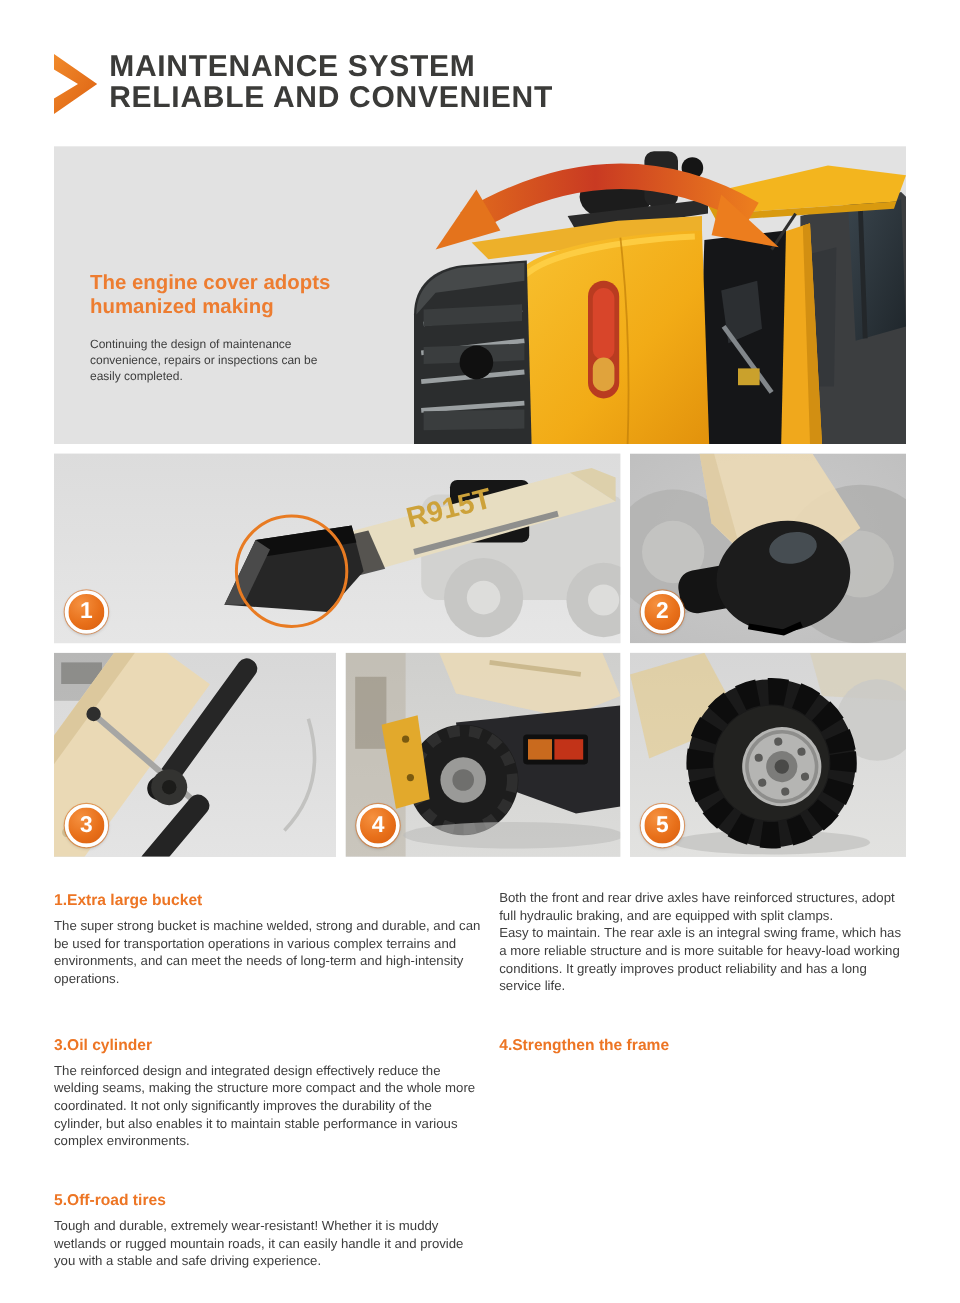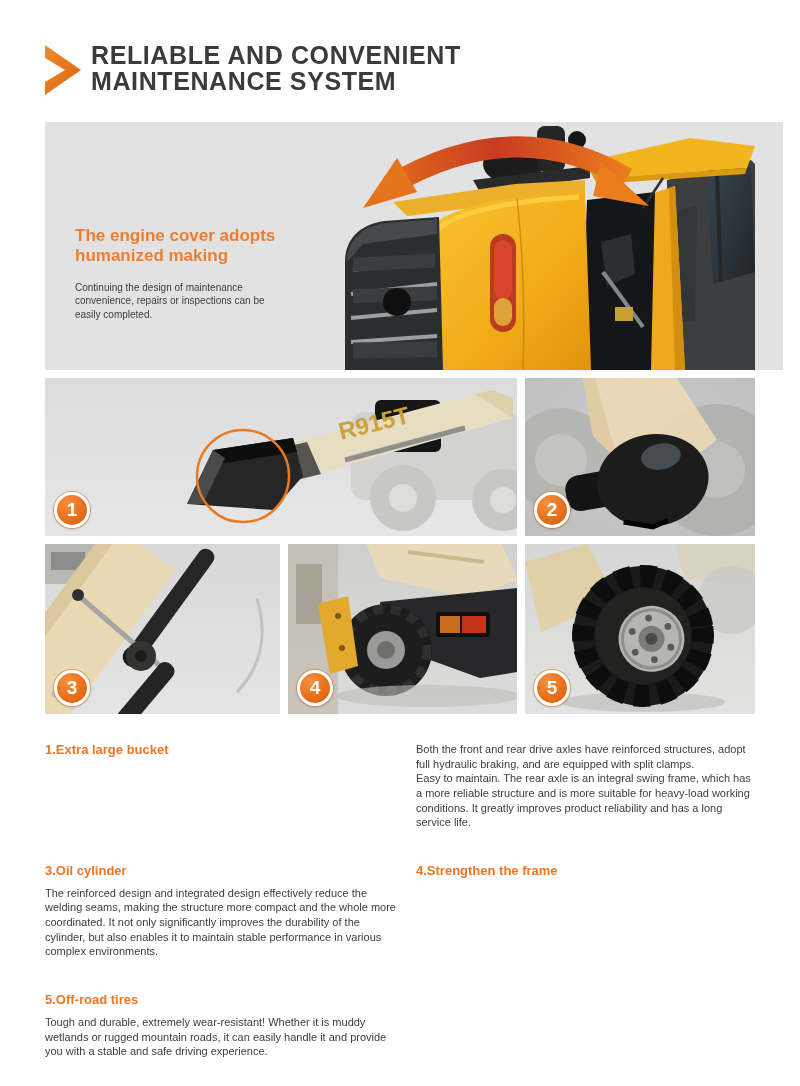--- a/index.html
+++ b/index.html
@@ -18,21 +18,21 @@
   }
   .chevron{flex:0 0 auto;margin-top:2px;}
   .page-title{
     margin:0;font-size:25px;font-weight:bold;line-height:1.04;
     letter-spacing:0.6px;color:#3b3b39;
   }
   .page-title span{display:block;}
   
   .hero{
     position:absolute;left:45px;top:122px;width:710px;height:248px;
-    background:#e2e2e2;overflow:hidden;padding-left:28px;
+    background:#e2e2e2;overflow:hidden;
   }
   .hero-art{position:absolute;left:0;top:0;}
   .hero-text{position:absolute;left:30px;top:104px;width:230px;}
   .hero-heading{
     margin:0;font-size:17px;font-weight:bold;line-height:1.2;color:#ed7d31;
   }
   .hero-heading span{display:block;}
   .hero-desc{
     margin:14px 0 0 0;font-size:10px;line-height:1.35;color:#3d3d3d;
     width:205px;
@@ -78,22 +78,22 @@
     <svg class="chevron" width="40" height="54" viewBox="0 0 40 54" aria-hidden="true">
       <defs>
         <linearGradient id="chv" x1="0" y1="0" x2="1" y2="1">
           <stop offset="0" stop-color="#f18a2b"></stop>
             <stop offset="1" stop-color="#dd6212"></stop>
         </linearGradient>
       </defs>
       <polygon points="3,1 39,26 3,51 3,38 23,26 3,14" fill="url(#chv)"></polygon>
     </svg>
     <h1 class="page-title">
+      <span>MAINTENANCE SYSTEM</span>
       <span>RELIABLE AND CONVENIENT</span>
-      <span>MAINTENANCE SYSTEM</span>
     </h1>
   </div>
 
   <section class="hero">
     <svg class="hero-art" width="710" height="248" viewBox="0 0 710 248" aria-hidden="true">
       <defs>
         <linearGradient id="hood" x1="0" y1="0" x2="1" y2="1">
           <stop offset="0" stop-color="#f8c231"></stop>
             <stop offset="0.6" stop-color="#f2ab16"></stop>
             <stop offset="1" stop-color="#e2920c"></stop>
@@ -341,20 +341,21 @@
           </g>
         </svg>
         <div class="badge">5</div>
       </figure>
     </div>
   </section>
 
   <section class="features">
     <div class="feature">
       <h3 class="feature-title">1.Extra large bucket</h3>
+      <p class="feature-body">The super strong bucket is machine welded, strong and durable, and can be used for transportation operations in various complex terrains and environments, and can meet the needs of long-term and high-intensity operations.</p>
     </div>
     <div class="feature">
       <p class="feature-body">Both the front and rear drive axles have reinforced structures, adopt full hydraulic braking, and are equipped with split clamps.
 Easy to maintain. The rear axle is an integral swing frame, which has a more reliable structure and is more suitable for heavy-load working conditions. It greatly improves product reliability and has a long service life.</p>
     </div>
     <div class="feature">
       <h3 class="feature-title">3.Oil cylinder</h3>
       <p class="feature-body">The reinforced design and integrated design effectively reduce the welding seams, making the structure more compact and the whole more coordinated. It not only significantly improves the durability of the cylinder, but also enables it to maintain stable performance in various complex environments.</p>
     </div>
     <div class="feature">

